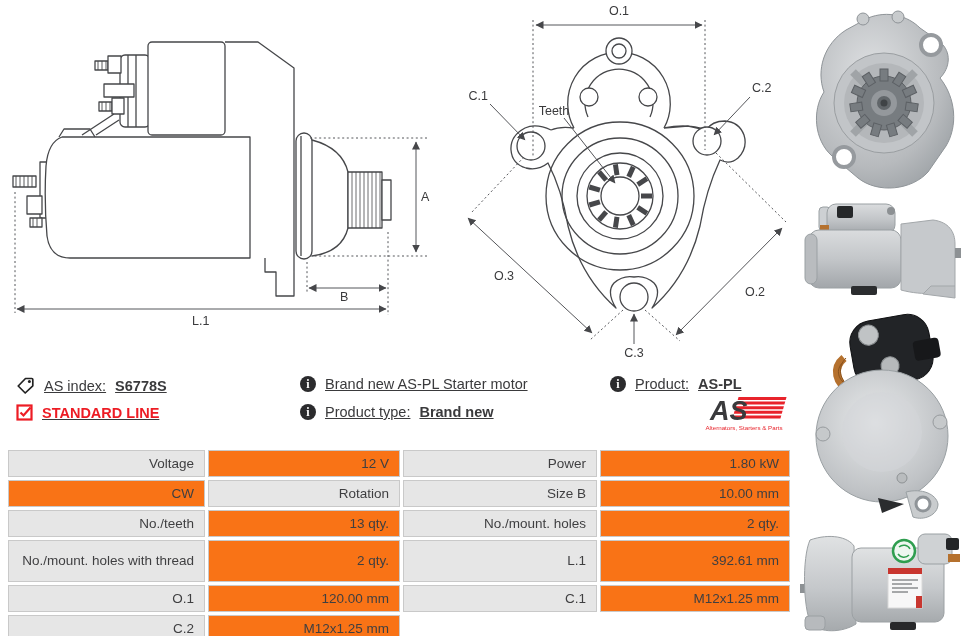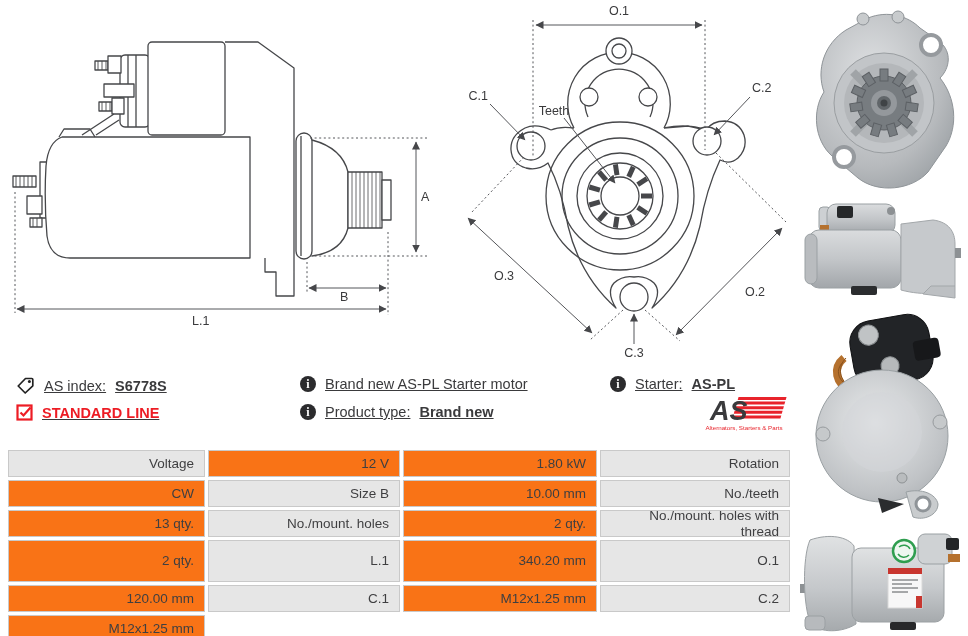--- a/index.html
+++ b/index.html
@@ -346,56 +346,57 @@
   </div>
 
   <div class="info-item" style="left:300px;top:404px">
     <span class="info-icon">i</span>
     <span>Product type:</span>
     <span class="b">Brand new</span>
   </div>
 
   <div class="info-item" style="left:610px;top:376px">
     <span class="info-icon">i</span>
-    <span>Starter:</span>
+    <span>Product:</span>
     <span class="b">AS-PL</span>
   </div>
 
   <svg class="as-logo" viewBox="0 0 100 42">
     <g transform="skewX(-16)" fill="#e8232b">
       <rect x="46" y="5" width="48" height="3"></rect>
       <rect x="46" y="9.6" width="48" height="3"></rect>
       <rect x="46" y="14.2" width="48" height="3"></rect>
       <rect x="46" y="18.8" width="48" height="3"></rect>
       <rect x="46" y="23.4" width="48" height="3"></rect>
     </g>
     <text x="16" y="28" font-size="27" font-weight="bold" font-style="italic" fill="#3a3a3c">AS</text>
     <text x="50" y="38" font-size="6.2" fill="#e8232b" text-anchor="middle">Alternators, Starters &amp; Parts</text>
   </svg>
 
   <div class="spec-table">
     <div class="cell label">Voltage</div>
     <div class="cell value">12 V</div>
+    <div class="cell label">Power</div>
     <div class="cell value">1.80 kW</div>
 
+    <div class="cell value">CW</div>
     <div class="cell label">Rotation</div>
-    <div class="cell value">CW</div>
 
     <div class="cell label">Size B</div>
     <div class="cell value">10.00 mm</div>
     <div class="cell label">No./teeth</div>
     <div class="cell value">13 qty.</div>
 
     <div class="cell label">No./mount. holes</div>
     <div class="cell value">2 qty.</div>
     <div class="cell label">No./mount. holes with thread</div>
     <div class="cell value">2 qty.</div>
 
     <div class="cell label">L.1</div>
-    <div class="cell value">340.20 mm</div>
+    <div class="cell value">392.61 mm</div>
     <div class="cell label">O.1</div>
     <div class="cell value">120.00 mm</div>
 
     <div class="cell label">C.1</div>
     <div class="cell value">M12x1.25 mm</div>
     <div class="cell label">C.2</div>
     <div class="cell value">M12x1.25 mm</div>
   </div>
 
 </div>

